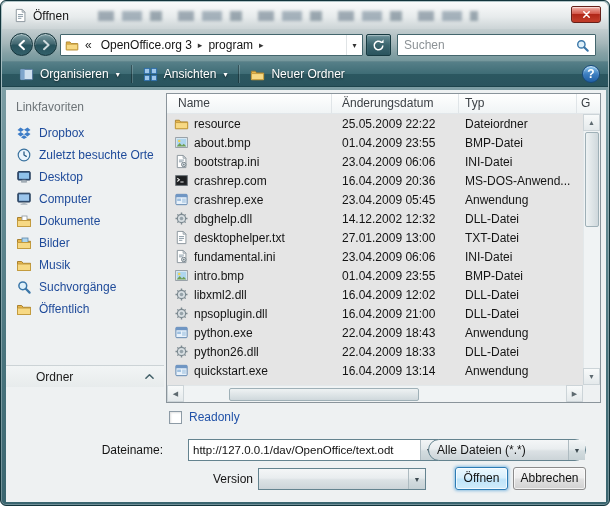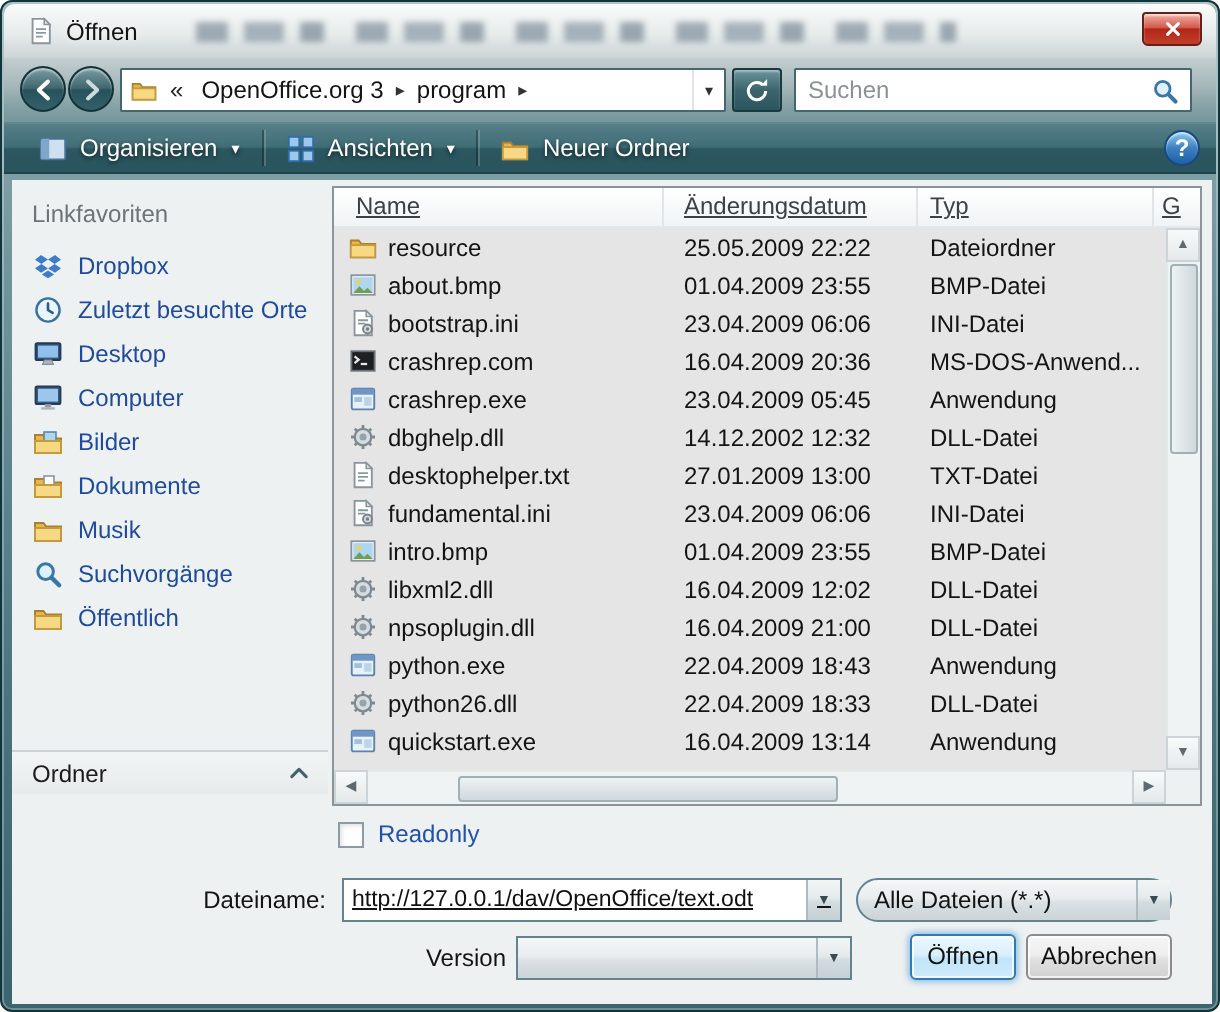--- a/index.html
+++ b/index.html
@@ -56,29 +56,29 @@
   .helpbtn{margin-left:auto;width:18px;height:18px;border-radius:50%;color:#fff;font-weight:bold;
     font-size:12px;line-height:16px;text-align:center;border:1px solid #174a7e;
     background:linear-gradient(180deg,#8ec9f0,#3e7fc1 50%,#1f5fa6);box-shadow:inset 0 1px 1px rgba(255,255,255,.6);}
   
   .content{position:absolute;left:5px;top:89px;width:600px;height:313px;background:#eef1f2;}
   .sidebar{position:absolute;left:0;top:0;width:158px;height:313px;}
   .sb-header{position:absolute;left:10px;top:10px;color:#6d7478;}
   .sb-list{position:absolute;left:10px;top:32px;right:2px;}
   .sb-item{height:22px;display:flex;align-items:center;gap:7px;color:#1f4b9a;white-space:nowrap;overflow:hidden;}
   .si{width:16px;height:16px;flex:0 0 auto;}
-  .sb-footer{position:absolute;left:0;right:0;bottom:6px;height:22px;border-top:1px solid #ccd3d6;
-    display:flex;align-items:center;background:linear-gradient(180deg,#f2f5f5,#e7ebec);}
+  .sb-footer{position:absolute;left:0;right:0;bottom:16px;height:22px;border-top:1px solid #ccd3d6;
+    display:flex;align-items:center;background:linear-gradient(180deg,#f2f5f5,#e7ebec);padding-left:20px;}
   .sb-footer .lbl{margin-left:10px;color:#1b1b1b;}
   .sb-footer .chev{margin-left:auto;margin-right:9px;width:11px;height:9px;}
   
   .panel{position:absolute;left:160px;top:3px;width:435px;height:310px;background:#fff;border:1px solid #8a949b;}
   .lheader{position:absolute;left:0;top:0;right:0;height:20px;display:flex;color:#3c4146;
     background:linear-gradient(180deg,#ffffff,#f0f4f5);border-bottom:1px solid #e2e7ea;}
-  .hc{border-right:1px solid #e0e5e8;line-height:19px;overflow:hidden;white-space:nowrap;text-decoration:underline;}
+  .hc{border-right:1px solid #e0e5e8;line-height:19px;overflow:hidden;white-space:nowrap;}
   .hc.h-name{width:165px;padding-left:11px;}
   .hc.h-date{width:127px;padding-left:10px;}
   .hc.h-type{width:118px;padding-left:6px;}
   .hc.h-size{flex:1;padding-left:4px;border-right:none;}
   .rows{position:absolute;left:0;top:20px;width:416px;height:271px;overflow:hidden;background:#e5e5e5;}
   .row{display:flex;height:19px;align-items:center;color:#141414;}
   .cell{white-space:nowrap;overflow:hidden;}
   .c-name{width:165px;display:flex;align-items:center;gap:5px;padding-left:7px;}
   .c-date{width:127px;padding-left:10px;}
   .c-type{flex:1;padding-left:6px;}
@@ -106,21 +106,21 @@
   .lbl-version{position:absolute;left:0;top:69px;width:247px;text-align:right;}
   .combo-edit{position:absolute;height:22px;background:#fff;border:1px solid #64838f;display:flex;align-items:center;}
   .combo-edit input{flex:1;min-width:0;border:0;outline:0;padding:0 4px;background:transparent;
     font:11.5px "Liberation Sans","DejaVu Sans",sans-serif;color:#111;}
   .combo{position:absolute;height:22px;border:1px solid #64838f;display:flex;align-items:center;
     background:linear-gradient(180deg,#f4f6f7,#e9edef 45%,#dbe1e4 55%,#ccd4d8);}
   .combo .val{flex:1;padding:0 8px;white-space:nowrap;overflow:hidden;}
   .combo-arrowbox{width:17px;align-self:stretch;display:flex;align-items:center;justify-content:center;
     font-size:7px;color:#3c4950;border-left:1px solid #aebbc1;
     background:linear-gradient(180deg,#f2f5f6,#e4eaec 45%,#d3dcdf 55%,#c6d1d5);}
-  .combo-edit.filename{left:165px;top:36px;width:250px;text-decoration:underline;}
+  .combo-edit.filename{left:182px;top:36px;width:250px;}
   .combo.filetype{left:422px;top:36px;width:158px;border-radius:11px;}
   .combo.version{left:252px;top:65px;width:168px;}
   .btn{position:absolute;height:23px;border-radius:3px;text-align:center;line-height:21px;color:#111;}
   .btn-default{left:449px;top:64px;width:53px;border:1px solid #2d7cb5;
     background:linear-gradient(180deg,#ecf8fe,#d8effc 45%,#bfe4f9 55%,#d0ecfb);
     box-shadow:0 0 3px 1px rgba(61,149,214,.55), inset 0 0 0 1px rgba(255,255,255,.7);}
   .btn-normal{left:507px;top:64px;width:73px;border:1px solid #8b8b8b;
     background:linear-gradient(180deg,#f5f5f5,#eeeeee 45%,#e0e0e0 55%,#d1d1d1);
     box-shadow:inset 0 0 0 1px rgba(255,255,255,.7);}
 </style>
@@ -328,29 +328,29 @@
           <span>Desktop</span>
         </div>
         <div class="sb-item">
           <svg class="si">
               <use href="#i-computer"></use>
             </svg>
           <span>Computer</span>
         </div>
         <div class="sb-item">
           <svg class="si">
+              <use href="#i-folder-doc"></use>
+            </svg>
+          <span>Dokumente</span>
+        </div>
+        <div class="sb-item">
+          <svg class="si">
               <use href="#i-folder-img"></use>
             </svg>
           <span>Bilder</span>
-        </div>
-        <div class="sb-item">
-          <svg class="si">
-              <use href="#i-folder-doc"></use>
-            </svg>
-          <span>Dokumente</span>
         </div>
         <div class="sb-item">
           <svg class="si">
               <use href="#i-folder"></use>
             </svg>
           <span>Musik</span>
         </div>
         <div class="sb-item">
           <svg class="si">
               <use href="#i-search"></use>

